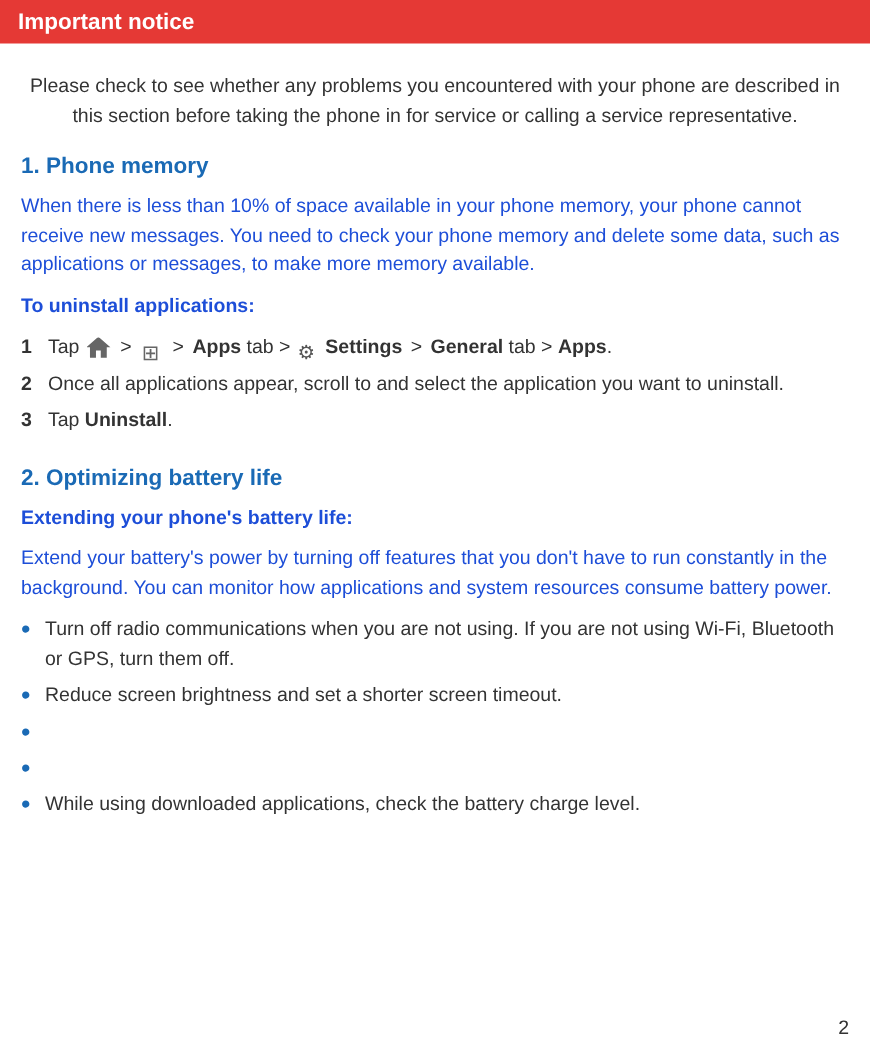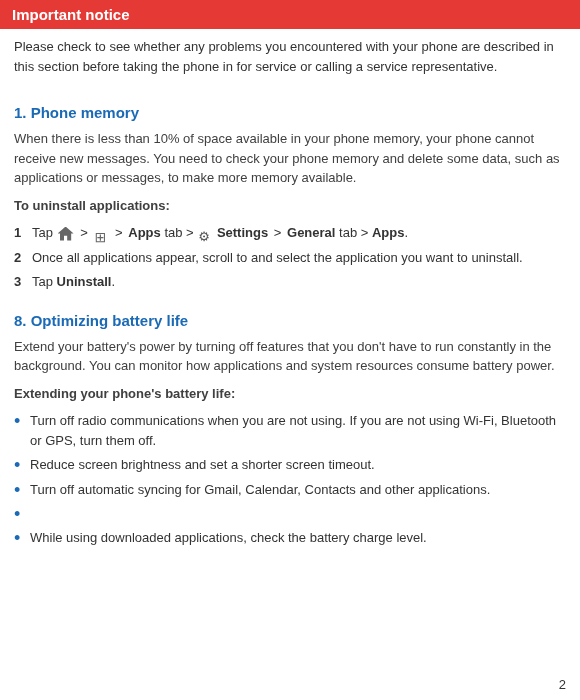--- a/index.html
+++ b/index.html
@@ -17,53 +17,54 @@
       color: #222;
       position: relative;
     }
 
     .important-notice-header {
       background: #e53935;
       color: #fff;
       font-size: 15px;
       font-weight: bold;
       padding: 6px 12px;
-      margin-bottom: 8px;
+      margin-bottom: 18px;
     }
 
     .content-area {
       padding: 0 14px 40px 14px;
     }
 
     .main-heading {
       color: #1a6ab5;
       font-size: 17px;
       font-weight: bold;
       margin-bottom: 8px;
       line-height: 1.3;
     }
 
     .intro-text {
       font-size: 13px;
       color: #333;
-      margin-bottom: 28px;
-      line-height: 1.5;
+      margin-bottom: 16px;
+      line-height: 1.5;
+      text-align: center;
     }
 
     .section-heading {
       color: #1a6ab5;
       font-size: 15px;
       font-weight: bold;
       margin-top: 0;
       margin-bottom: 8px;
     }
 
     .body-text {
       font-size: 13px;
-      color: #404040;
+      color: #1d4ed8;
       line-height: 1.5;
       margin-bottom: 8px;
     }
 
     .bold-label {
       font-weight: bold;
     }
 
     .numbered-list {
       list-style: none;
@@ -211,38 +212,37 @@
     <li>
       <span class="num">3</span>
       <span class="step-text">
         Tap <span class="bold-text">Uninstall</span>.
       </span>
     </li>
   </ol>
 
   <div class="divider"></div>
 
-  <div class="section-heading">8. Optimizing battery life</div>
+  <div class="section-heading">2. Optimizing battery life</div>
+
+  <div class="body-text bold-label">Extending your phone's battery life:</div>
 
   <div class="body-text">Extend your battery's power by turning off features that you don't have to run constantly in the background. You can monitor how applications and system resources consume battery power.</div>
 
-  <div class="body-text bold-label">Extending your phone's battery life:</div>
-
   <ul class="bullet-list">
     <li>
       <span class="bullet-dot">•</span>
       <span>Turn off radio communications when you are not using. If you are not using Wi-Fi, Bluetooth or GPS, turn them off.</span>
     </li>
     <li>
       <span class="bullet-dot">•</span>
       <span>Reduce screen brightness and set a shorter screen timeout.</span>
     </li>
     <li>
       <span class="bullet-dot">•</span>
-      <span>Turn off automatic syncing for Gmail, Calendar, Contacts and other applications.</span>
     </li>
     <li>
       <span class="bullet-dot">•</span>
     </li>
     <li>
       <span class="bullet-dot">•</span>
       <span>While using downloaded applications, check the battery charge level.</span>
     </li>
   </ul>
 

